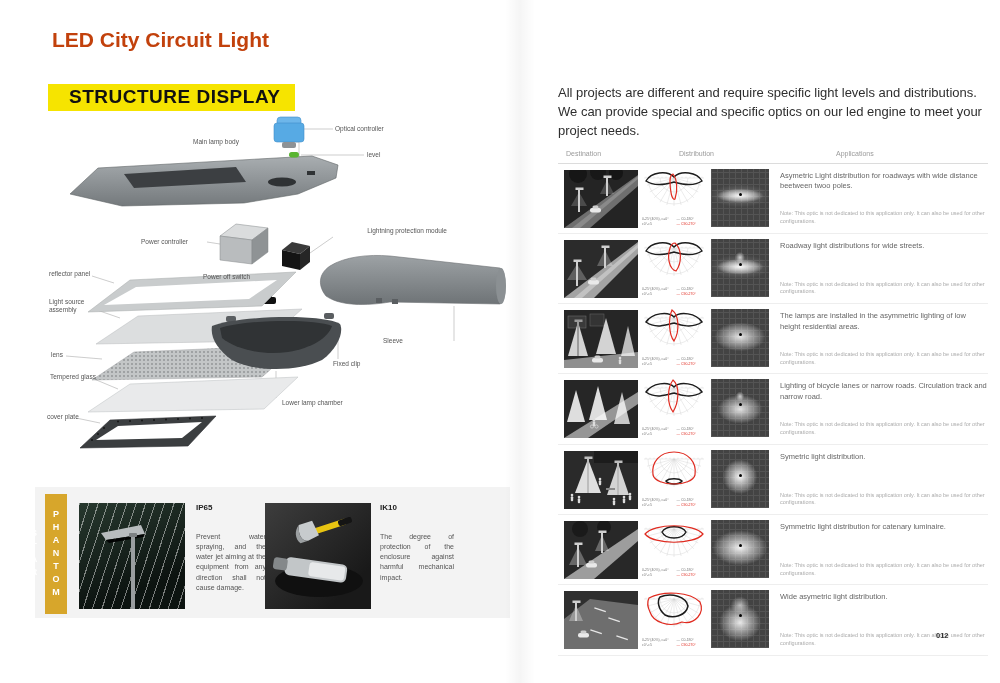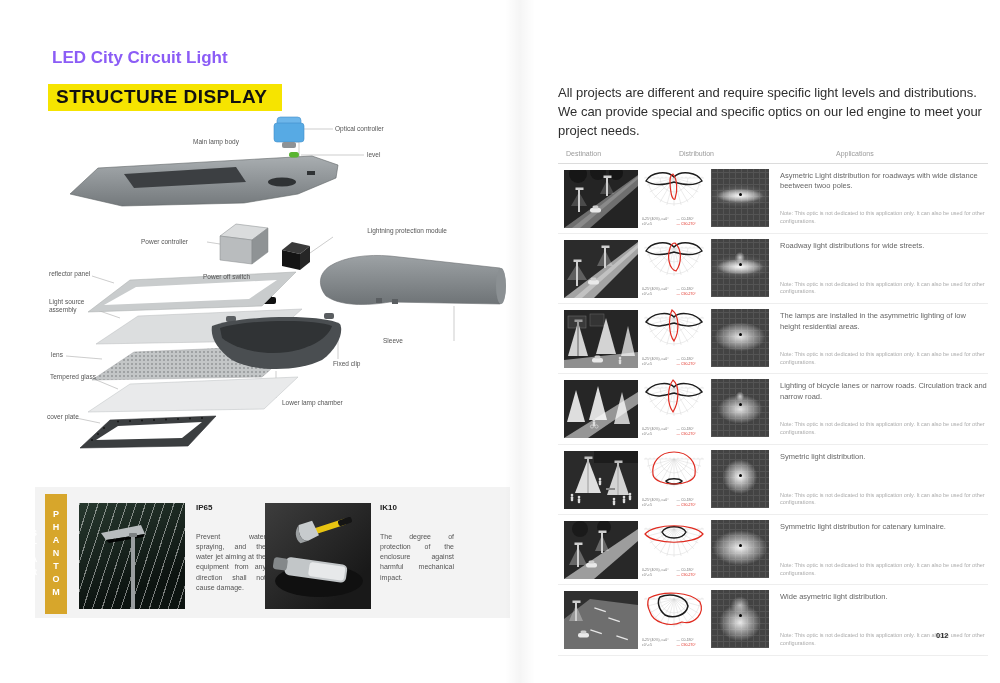--- a/index.html
+++ b/index.html
@@ -3,23 +3,23 @@
 <meta charset="utf-8">
 <style>
   html,body{margin:0;padding:0;background:#e9e9e9;}
   *{box-sizing:border-box;}
   .spread{position:relative;width:1000px;height:683px;background:#fff;overflow:hidden;
     font-family:"Liberation Sans",sans-serif;color:#333;}
   .fold{position:absolute;left:505px;top:0;width:30px;height:683px;
     background:linear-gradient(90deg,transparent,rgba(0,0,0,.04),transparent);}
 
   
-  .page-title{position:absolute;left:52px;top:48px;font-size:17px;font-weight:bold;color:#8b5cf6;}
+  .page-title{position:absolute;left:52px;top:28px;font-size:21px;font-weight:bold;color:#c2410c;}
   .section-title{position:absolute;left:48px;top:84px;background:#f6e400;color:#111;
-    font-size:19px;font-weight:bold;letter-spacing:.5px;padding:2px 14px 3px 8px;}
+    font-size:19px;font-weight:bold;letter-spacing:.5px;padding:2px 14px 3px 21px;}
   .diagram{position:absolute;left:30px;top:110px;width:500px;height:372px;}
   .diagram svg{position:absolute;left:0;top:0;}
   .dlabel{position:absolute;font-size:6.5px;color:#555;white-space:nowrap;line-height:1.25;}
   .dlabel.wrap{white-space:normal;}
 
   .bottom-band{position:absolute;left:35px;top:487px;width:475px;height:131px;background:#f3f3f3;}
   .banner{position:absolute;left:10px;top:7px;width:22px;height:120px;background:#d7a62b;
     color:#fff;font-weight:bold;font-size:9px;letter-spacing:3px;
     writing-mode:vertical-rl;text-orientation:upright;text-align:center;line-height:22px;}
   .photo-box{position:absolute;top:16px;width:106px;height:106px;overflow:hidden;}

